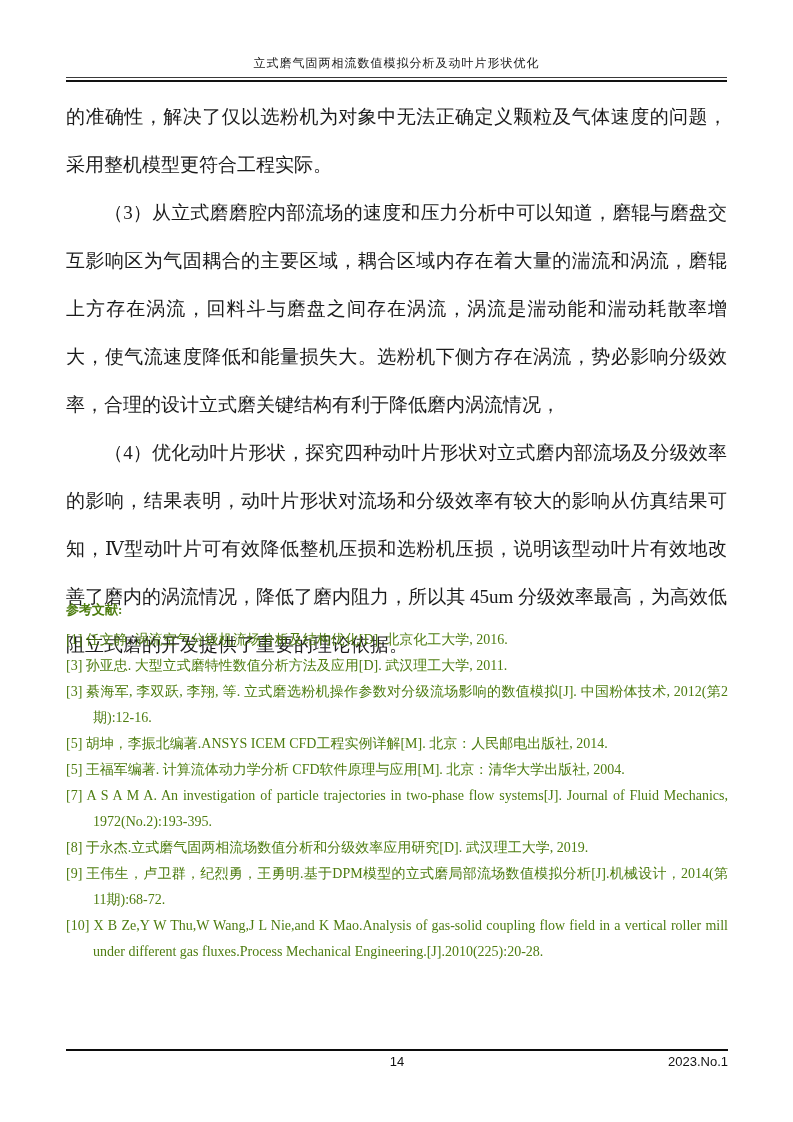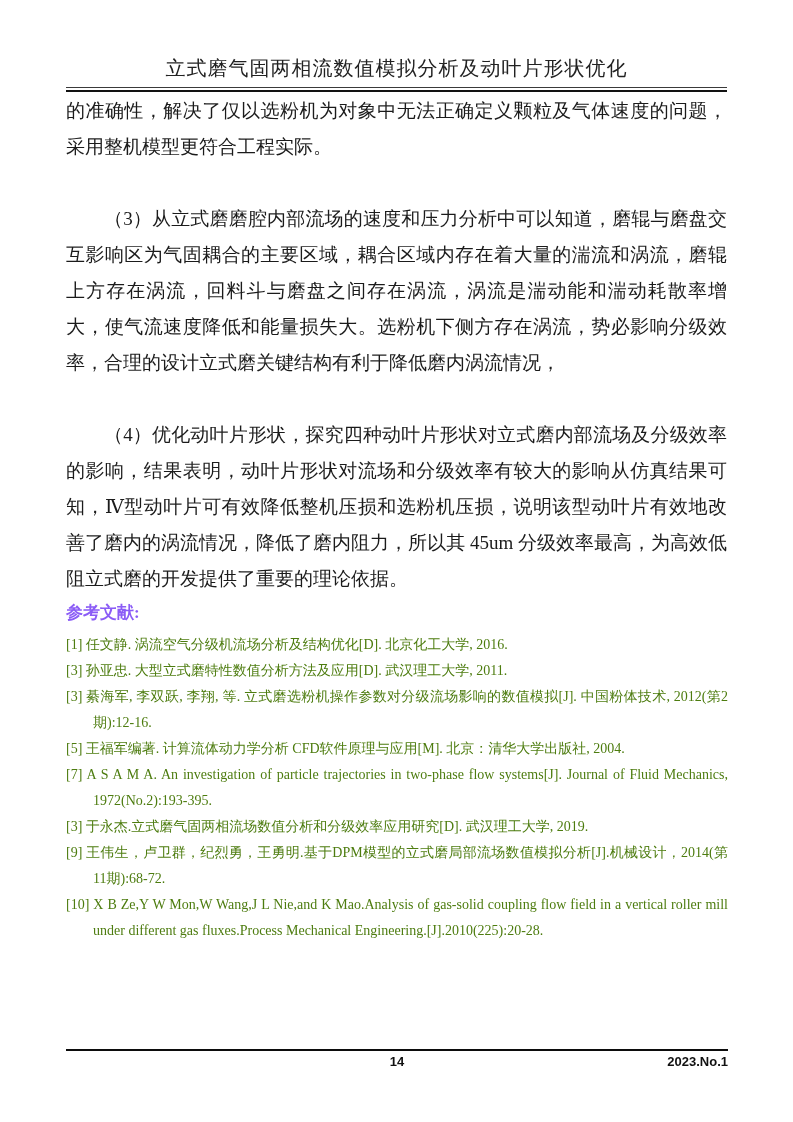--- a/index.html
+++ b/index.html
@@ -20,82 +20,80 @@
 
   
   .header {
     position: absolute;
     top: 55px;
     left: 66px;
     width: 661px;
   }
   .header-title {
     text-align: center;
-    font-size: 20px;
+    font-size: 12px;
     letter-spacing: 1px;
     color: #222;
   }
   .header-rule {
     margin-top: 5px;
     height: 2px;
     border-top: 1px solid #3a3a3a;
     border-bottom: 2px solid #121212;
   }
 
   
   .body-text {
     position: absolute;
     top: 93px;
     left: 66px;
     width: 661px;
     font-size: 19px;
-    line-height: 36px;
+    line-height: 48px;
     text-align: justify;
     color: #1b1b1b;
   }
   .body-text p {
     margin: 0;
     padding: 0;
   }
   .body-text p.indent {
     text-indent: 2em;
-    margin-top: 36px;
   }
 
   
   .refs {
     position: absolute;
     top: 601px;
     left: 66px;
     width: 662px;
   }
   .refs-heading {
-    font-size: 17px;
+    font-size: 13px;
     font-weight: bold;
-    color: #8b5cf6;
+    color: #4d7c0f;
     margin: 0 0 8px 0;
   }
   .ref-item {
     font-size: 14px;
     line-height: 26px;
     text-align: justify;
     padding-left: 27px;
     text-indent: -27px;
     color: #4d7c0f;
   }
 
   
   .footer {
     position: absolute;
     top: 1049px;
     left: 66px;
     width: 662px;
     border-top: 2.5px solid #0c0c0c;
     font-family: "Liberation Sans", "DejaVu Sans", sans-serif;
-    font-weight: bold;
   }
   .footer-row {
     position: relative;
     margin-top: 3px;
     height: 18px;
     font-size: 13px;
     color: #111;
   }
   .footer-page {
     text-align: center;
@@ -120,25 +118,26 @@
     <p>的准确性，解决了仅以选粉机为对象中无法正确定义颗粒及气体速度的问题，采用整机模型更符合工程实际。</p>
     <p class="indent">（3）从立式磨磨腔内部流场的速度和压力分析中可以知道，磨辊与磨盘交互影响区为气固耦合的主要区域，耦合区域内存在着大量的湍流和涡流，磨辊上方存在涡流，回料斗与磨盘之间存在涡流，涡流是湍动能和湍动耗散率增大，使气流速度降低和能量损失大。选粉机下侧方存在涡流，势必影响分级效率，合理的设计立式磨关键结构有利于降低磨内涡流情况，</p>
     <p class="indent">（4）优化动叶片形状，探究四种动叶片形状对立式磨内部流场及分级效率的影响，结果表明，动叶片形状对流场和分级效率有较大的影响从仿真结果可知，Ⅳ型动叶片可有效降低整机压损和选粉机压损，说明该型动叶片有效地改善了磨内的涡流情况，降低了磨内阻力，所以其 45um 分级效率最高，为高效低阻立式磨的开发提供了重要的理论依据。</p>
   </div>
 
   <div class="refs">
     <div class="refs-heading">参考文献:</div>
     <div class="ref-item">[1] 任文静. 涡流空气分级机流场分析及结构优化[D]. 北京化工大学, 2016.</div>
     <div class="ref-item">[3] 孙亚忠. 大型立式磨特性数值分析方法及应用[D]. 武汉理工大学, 2011.</div>
     <div class="ref-item">[3] 綦海军, 李双跃, 李翔, 等. 立式磨选粉机操作参数对分级流场影响的数值模拟[J]. 中国粉体技术, 2012(第2期):12-16.</div>
+    <div class="ref-item">[5] 胡坤，李振北编著.ANSYS ICEM CFD工程实例详解[M]. 北京：人民邮电出版社, 2014.</div>
     <div class="ref-item">[5] 王福军编著. 计算流体动力学分析 CFD软件原理与应用[M]. 北京：清华大学出版社, 2004.</div>
     <div class="ref-item">[7] A S A M A. An investigation of particle trajectories in two-phase flow systems[J]. Journal of Fluid Mechanics, 1972(No.2):193-395.</div>
-    <div class="ref-item">[3] 于永杰.立式磨气固两相流场数值分析和分级效率应用研究[D]. 武汉理工大学, 2019.</div>
+    <div class="ref-item">[8] 于永杰.立式磨气固两相流场数值分析和分级效率应用研究[D]. 武汉理工大学, 2019.</div>
     <div class="ref-item">[9] 王伟生，卢卫群，纪烈勇，王勇明.基于DPM模型的立式磨局部流场数值模拟分析[J].机械设计，2014(第11期):68-72.</div>
-    <div class="ref-item">[10] X B Ze,Y W Mon,W Wang,J L Nie,and K Mao.Analysis of gas-solid coupling flow field in a vertical roller mill under different gas fluxes.Process Mechanical Engineering.[J].2010(225):20-28.</div>
+    <div class="ref-item">[10] X B Ze,Y W Thu,W Wang,J L Nie,and K Mao.Analysis of gas-solid coupling flow field in a vertical roller mill under different gas fluxes.Process Mechanical Engineering.[J].2010(225):20-28.</div>
   </div>
 
   <div class="footer">
     <div class="footer-row">
       <div class="footer-page">14</div>
       <div class="footer-issue">2023.No.1</div>
     </div>
   </div>
 
 </div>

